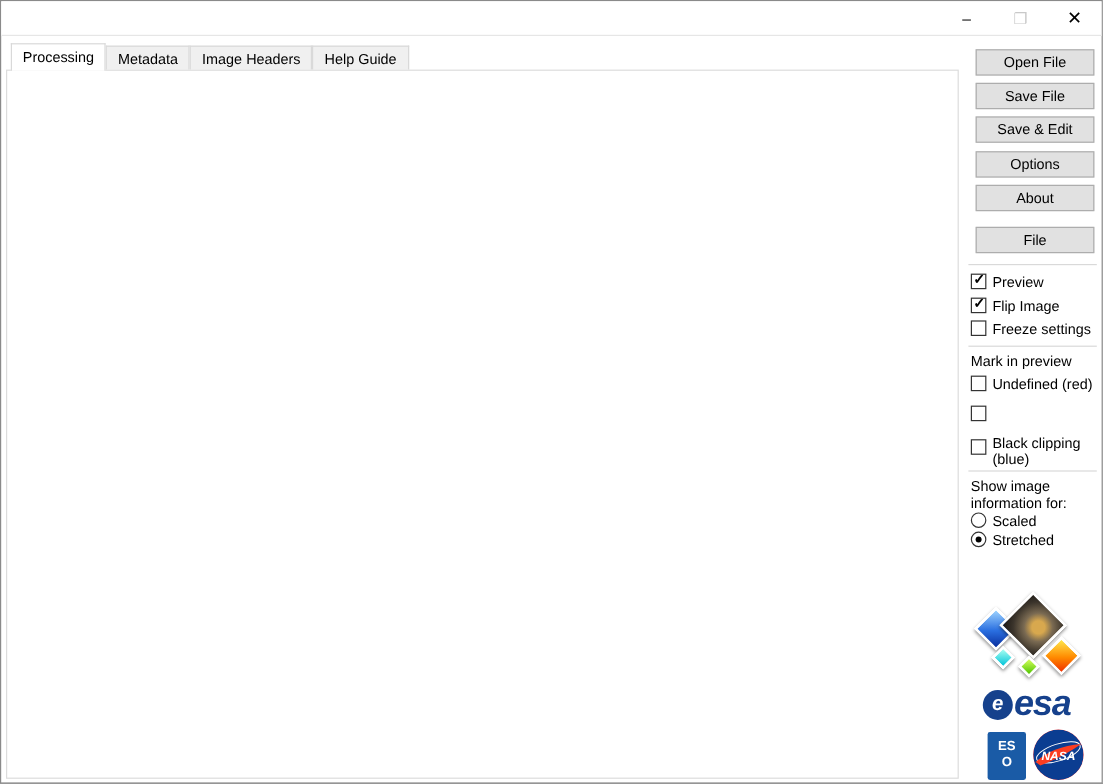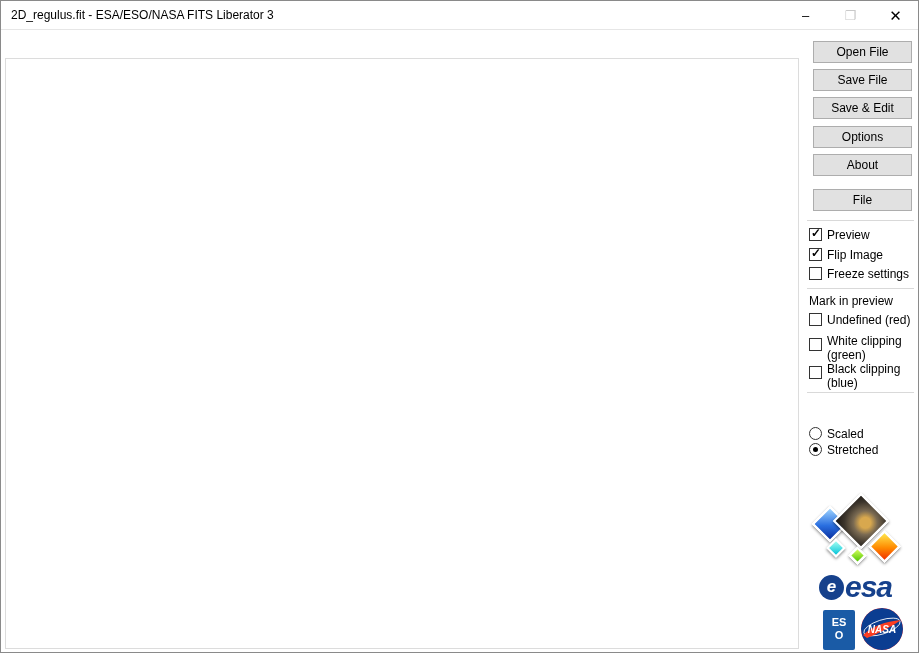--- a/index.html
+++ b/index.html
@@ -69,26 +69,31 @@
   .esa-word{font-weight:bold;font-style:italic;color:#16418c;font-size:30px;letter-spacing:-1px;}
   .eso-box{position:absolute;background:#1a5ba6;color:#fff;text-align:center;font-weight:bold;border-radius:2px;}
   .nasa-circle{position:absolute;border-radius:50%;background:#ef4444;color:#fff;overflow:hidden;}
 </style>
 </head>
 <body>
 
 <div class="win">
 
   <div class="titlebar">
-    <span class="title-text">2D_regulus.fit - ESA/ESO/NASA FITS Liberator 3</span>
     <span class="wc min">–</span>
     <span class="wc max">❐</span>
     <span class="wc close">✕</span>
   </div>
 
+  <div class="tabstrip">
+    <span class="tab active">Processing</span>
+    <span class="tab">Metadata</span>
+    <span class="tab">Image Headers</span>
+    <span class="tab">Help Guide</span>
+  </div>
 
   <div class="tabpage"></div>
 
   <div class="toolbtn selected" style="left:24px;top:70px;">
     <span><svg width="20" height="20" viewBox="0 0 20 20">
           <path d="M6 17c-1.7-1.8-2.9-4.7-3-6.8l1.6-.5 1.2 2.3V5.6l1.8-.3.8 4.5.4-6.3 1.9-.1.6 6.3 1-5.7 1.8.3-.3 5.8 1.5-3.1 1.6.7c-.2 3.4-1.3 6.8-3.1 9.3z" fill="#eaf3fd" stroke="#3a6ea5" stroke-width="1.1"></path>
         </svg></span>
   </div>
   <div class="toolbtn" style="left:24px;top:102px;">
     <span><svg width="20" height="20" viewBox="0 0 20 20">
@@ -410,28 +415,28 @@
 
   <div class="sepline" style="left:806px;top:287px;width:107px;"></div>
   <span class="lbl" style="left:808px;top:293px;">Mark in preview</span>
 
   <div class="checkrow" style="left:808px;top:312px;">
       <span class="cb"></span>
       <span>Undefined (red)</span>
     </div>
   <div class="checkrow" style="left:808px;top:333px;">
       <span class="cb" style="margin-top:4px;"></span>
-      <span class="multiline">White clipping (green)</span>
     </div>
   <div class="checkrow" style="left:808px;top:361px;">
       <span class="cb" style="margin-top:4px;"></span>
       <span class="multiline">Black clipping (blue)</span>
     </div>
 
   <div class="sepline" style="left:806px;top:391px;width:107px;"></div>
+  <span class="lbl" style="left:808px;top:397px;width:100px;white-space:normal;line-height:14px;">Show image information for:</span>
 
   <div class="checkrow" style="left:808px;top:426px;justify-content:space-between;">
       <span class="radio"></span>
       <span>Scaled</span>
     </div>
   <div class="checkrow" style="left:808px;top:442px;">
       <span class="radio on"></span>
       <span>Stretched</span>
     </div>
 

